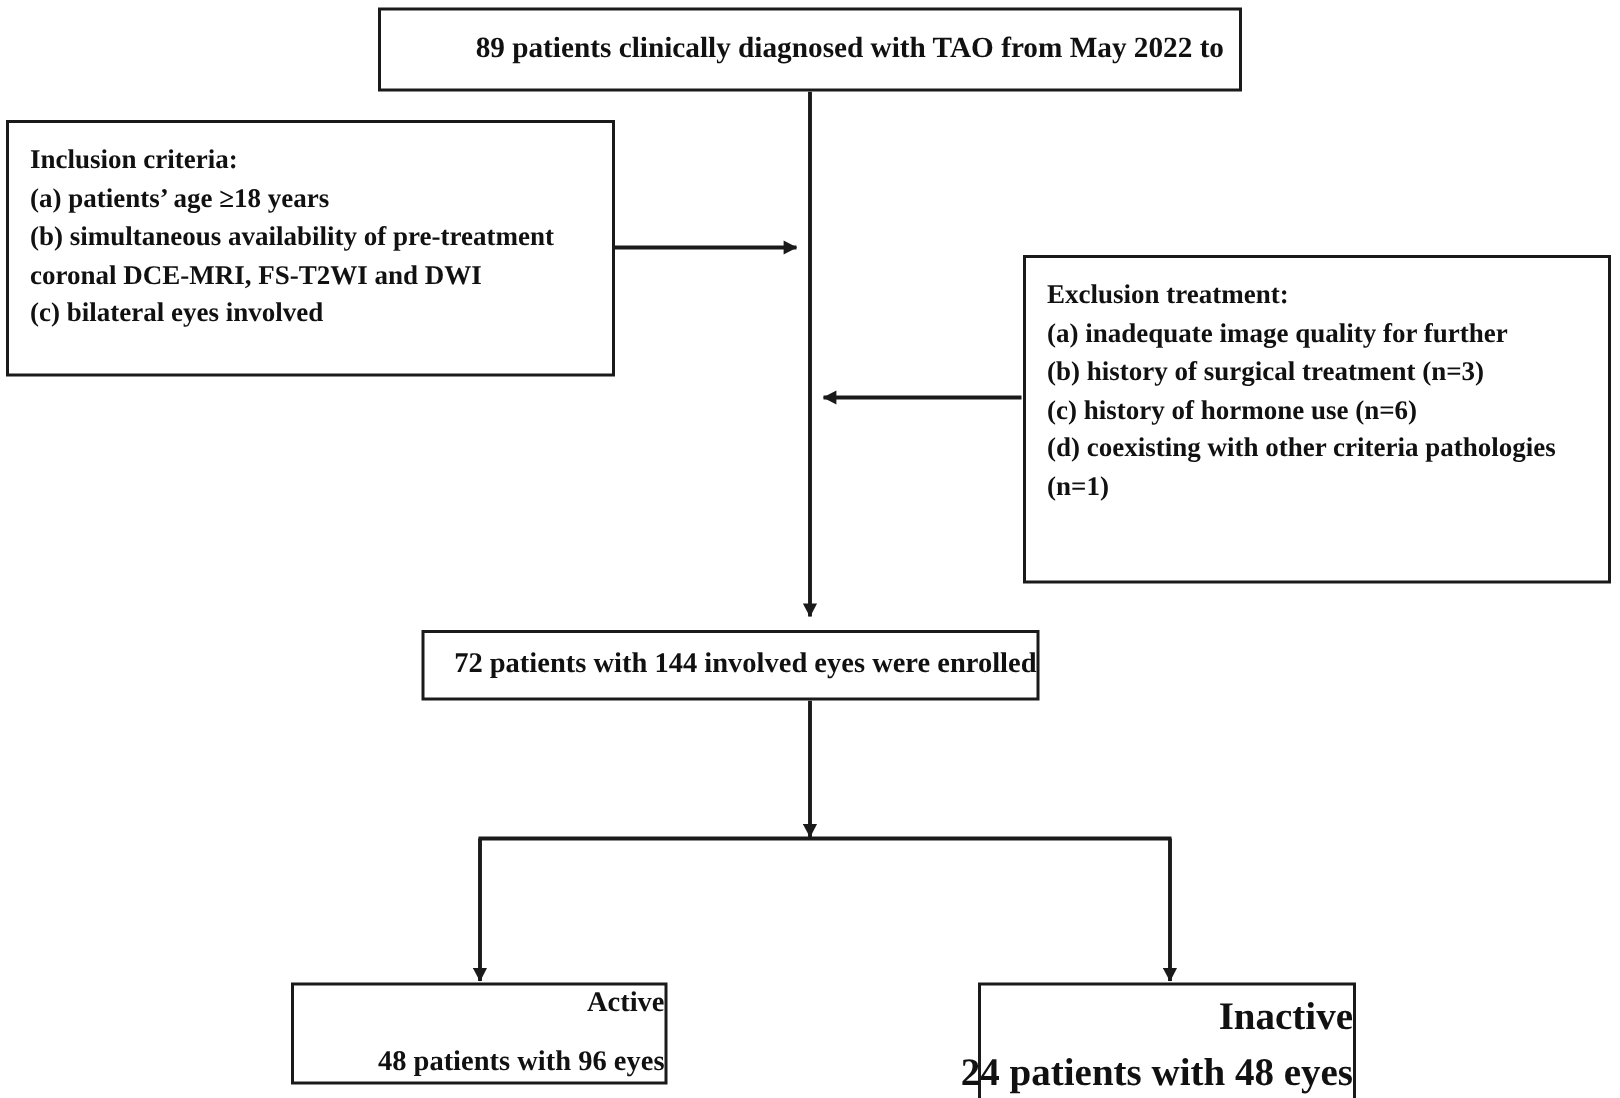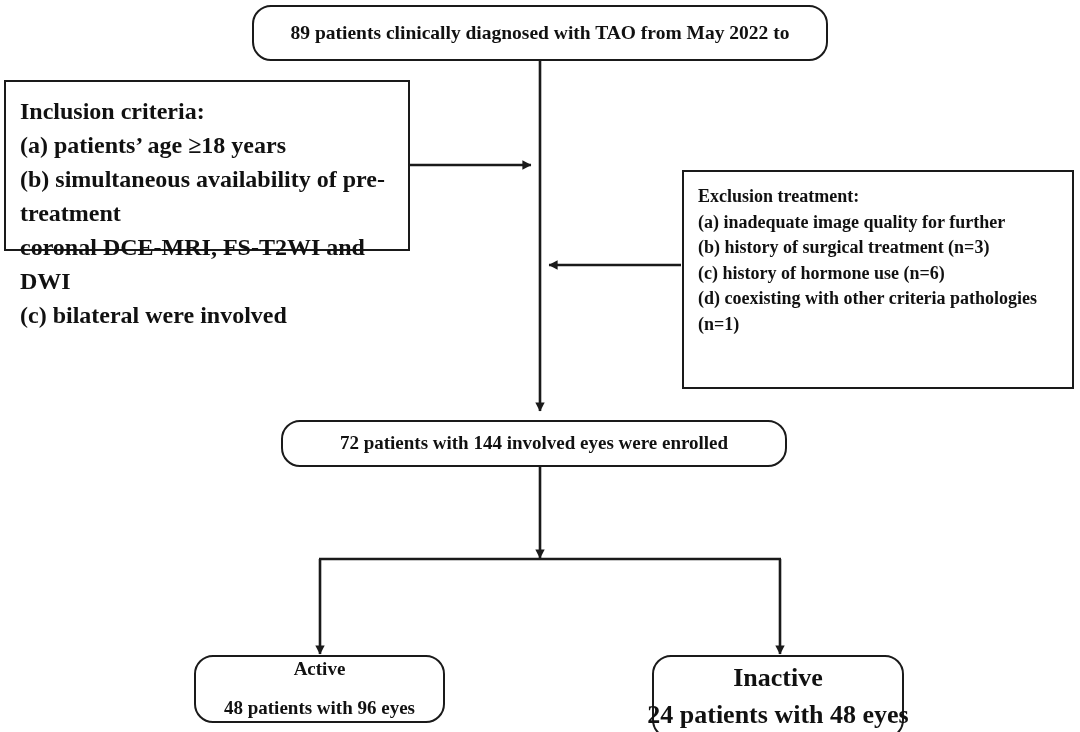--- a/index.html
+++ b/index.html
@@ -30,24 +30,23 @@
     box-sizing: border-box;
     border: 2.5px solid #1a1a1a;
     background: #ffffff;
     color: #111111;
     font-weight: bold;
     line-height: 1.42;
   }
   .node-centered {
     display: flex;
     flex-direction: column;
-    align-items: center;
+    align-items: flex-end;
     justify-content: center;
     text-align: center;
-    border-radius: 19px;
   }
   .node-list {
     display: block;
     text-align: left;
   }
   .node-line {
     display: block;
     white-space: pre;
   }
   .node-para {
@@ -55,30 +54,30 @@
   }
 
   
   #node-source {
     left: 252px;  top: 5px;   width: 576px; height: 56px;
     font-size: 19.5px;
     padding: 0 10px;
   }
   #node-inclusion {
     left: 4px;    top: 80px;  width: 406px; height: 171px;
-    font-size: 24px;
+    font-size: 18px;
     padding: 12px 12px 0 14px;
   }
   #node-exclusion {
     left: 682px;  top: 170px; width: 392px; height: 219px;
     font-size: 18px;
     padding: 12px 10px 0 14px;
   }
   #node-enrolled {
-    left: 281px;  top: 420px; width: 506px; height: 47px;
+    left: 281px;  top: 420px; width: 412px; height: 47px;
     font-size: 19px;
   }
   #node-active {
     left: 194px;  top: 655px; width: 251px; height: 68px;
     font-size: 19px;
     gap: 12px;
   }
   #node-inactive {
     left: 652px;  top: 655px; width: 252px; height: 84px;
     font-size: 26px;
@@ -119,21 +118,21 @@
 
   <div class="node node-centered" id="node-source">
     <span class="node-line">89 patients clinically diagnosed with TAO from May 2022 to</span>
   </div>
 
   <div class="node node-list" id="node-inclusion">
     <span class="node-para">Inclusion criteria:</span>
     <span class="node-para">(a) patients’ age ≥18 years</span>
     <span class="node-para">(b) simultaneous availability of pre-treatment</span>
     <span class="node-para">coronal DCE-MRI, FS-T2WI and DWI</span>
-    <span class="node-para">(c) bilateral were involved</span>
+    <span class="node-para">(c) bilateral eyes involved</span>
   </div>
 
   <div class="node node-list" id="node-exclusion">
     <span class="node-para">Exclusion treatment:</span>
     <span class="node-para">(a) inadequate image quality for further</span>
     <span class="node-para">(b) history of surgical treatment (n=3)</span>
     <span class="node-para">(c) history of hormone use (n=6)</span>
     <span class="node-para">(d) coexisting with other criteria pathologies</span>
     <span class="node-para">(n=1)</span>
   </div>

